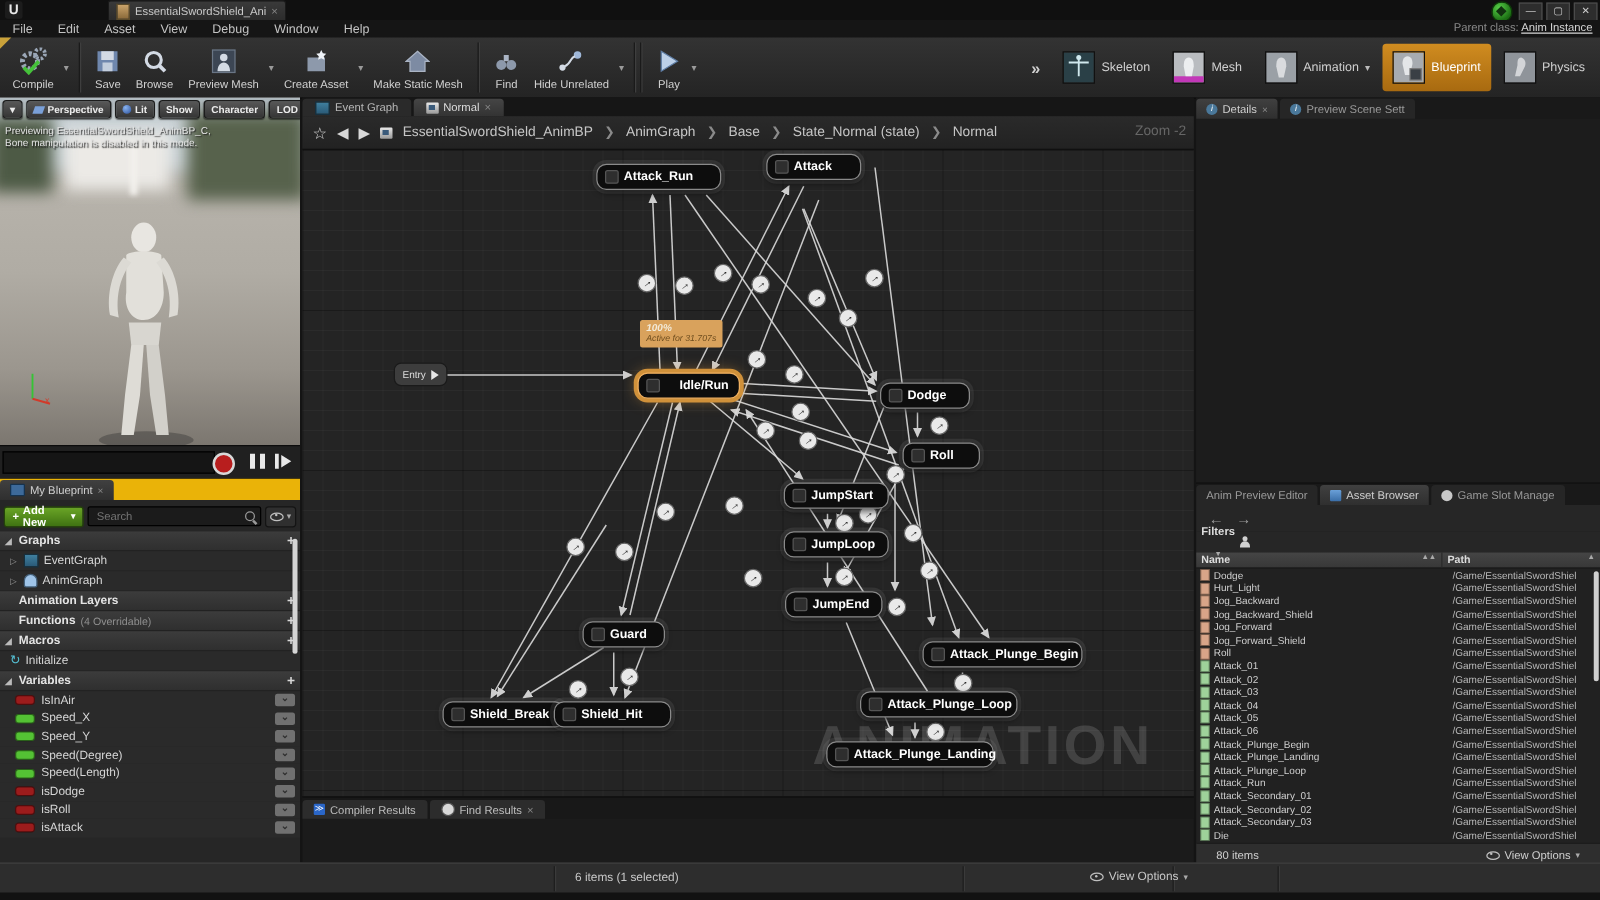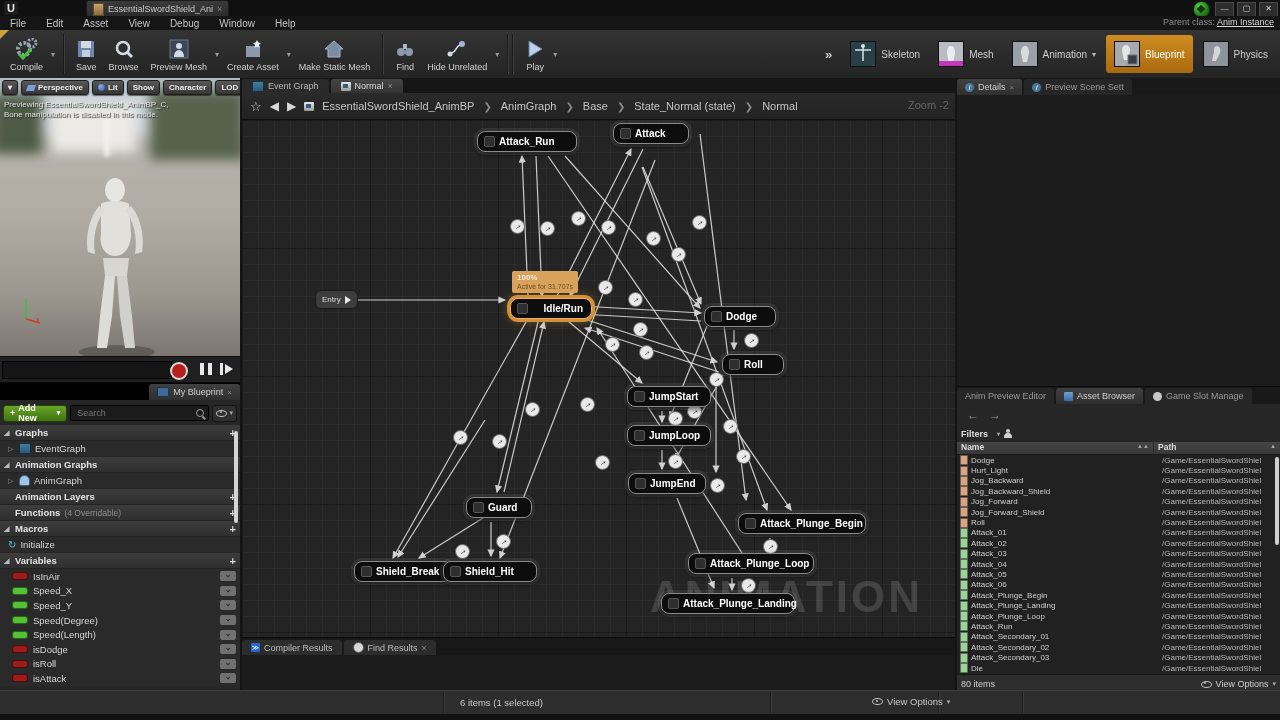--- a/index.html
+++ b/index.html
@@ -49,21 +49,21 @@
   .rec-btn{position:absolute;right:52px;top:5px;width:14px;height:14px;border-radius:50%;border:2px solid #d8d8d8;background:#b81e1e;}
   .pause-btn{position:absolute;right:28px;top:6px;width:12px;height:12px;}
   .pause-btn:before,.pause-btn:after{content:'';position:absolute;top:0;width:4px;height:12px;background:#e8e8e8;}
   .pause-btn:after{right:0;}
   .step-btn{position:absolute;right:8px;top:6px;width:12px;height:12px;}
   .step-btn:before{content:'';position:absolute;left:0;top:0;width:3px;height:12px;background:#e8e8e8;}
   .step-btn:after{content:'';position:absolute;left:5px;top:1px;border-left:8px solid #e8e8e8;border-top:5px solid transparent;border-bottom:5px solid transparent;}
   .gizmo{position:absolute;left:10px;bottom:32px;z-index:5;}
   
   .mbp{position:absolute;left:0;top:304px;width:240px;height:308px;background:#262626;border-top:1px solid #0a0a0a;}
-  .mbp-tabs{height:17px;background:#000000;display:flex;justify-content:flex-end;}
+  .mbp-tabs{height:17px;background:#eab308;display:flex;}
   .ptab{display:flex;align-items:center;gap:4px;padding:0 8px;font-size:9px;color:#cfcfcf;background:linear-gradient(#404040,#2f2f2f);border-radius:3px 3px 0 0;margin-top:1px;}
   .ptab.dim{background:#262626;color:#9a9a9a;}
   .ptab .tab-x{font-size:8px;}
   .book-ic{width:10px;height:8px;background:#3d6a9a;border:1px solid #16334f;border-radius:1px;}
   .mbp-toolbar{height:22px;display:flex;align-items:center;gap:3px;padding:2px 3px;}
   .addnew{height:15px;background:linear-gradient(#6aa526,#3f7212);border:1px solid #24430a;border-radius:3px;color:#fff;font-size:9px;font-weight:bold;display:flex;align-items:center;gap:3px;padding:0 6px;}
   .search-box{flex:1;height:14px;background:#1b1b1b;border:1px solid #000;border-radius:2px;display:flex;align-items:center;padding:0 4px;}
   .search-box input{flex:1;background:transparent;border:none;color:#bbb;font-size:9px;font-family:inherit;min-width:0;}
   .eye-btn{width:24px;height:15px;background:#2f2f2f;border:1px solid #141414;border-radius:3px;display:flex;align-items:center;justify-content:center;gap:2px;color:#aaa;font-size:7px;}
   .eye{display:inline-block;width:9px;height:5px;border:1px solid #c0c0c0;border-radius:50%;position:relative;}
@@ -128,35 +128,35 @@
   
   .right-pane{position:absolute;left:957px;top:78px;width:323px;height:612px;background:#1e1e1e;}
   .dtl-tabs{height:17px;background:#191919;display:flex;gap:2px;}
   .info-ic{width:9px;height:9px;border-radius:50%;background:#4a789a;color:#fff;font-size:7px;text-align:center;line-height:9px;font-style:italic;}
   .details-body{height:291px;background:#1c1c1c;border-bottom:1px solid #0c0c0c;}
   .ab-tabs{height:17px;background:#191919;display:flex;gap:2px;}
   .grid-ic{width:9px;height:9px;background:linear-gradient(#6aa0d8,#3a6ea8);border-radius:1px;}
   .slot-ic{width:9px;height:9px;border-radius:50%;background:#c8c8c8;position:relative;}
   .nav-row{height:21px;background:#262626;display:flex;align-items:center;gap:10px;padding:0 10px;color:#9a9a9a;font-size:12px;font-weight:bold;}
   .filter-row{height:17px;display:flex;align-items:center;gap:4px;padding:0 4px;background:#262626;}
-  .filters-lb{font-size:9px;font-weight:bold;color:#ddd;display:flex;gap:9px;align-items:center;}
+  .filters-lb{font-size:9px;font-weight:bold;color:#ddd;display:flex;gap:9px;align-items:center;flex-direction:column;}
   .person-ic{width:8px;height:9px;position:relative;}
   .person-ic:before{content:'';position:absolute;left:2px;top:0;width:4px;height:4px;border-radius:50%;background:#d0d0d0;}
   .person-ic:after{content:'';position:absolute;left:0;top:4px;width:8px;height:5px;border-radius:4px 4px 0 0;background:#d0d0d0;}
   .col-hdr{height:12px;background:linear-gradient(#454545,#383838);display:flex;font-size:8.5px;font-weight:bold;color:#ddd;border-bottom:1px solid #1a1a1a;}
   .col-hdr .c1{flex:1;padding:0 4px;border-right:1px solid #2a2a2a;position:relative;}
   .col-hdr .c2{width:118px;padding:0 4px;position:relative;}
   .sort{position:absolute;right:4px;top:1px;color:#aaa;font-size:6px;}
   .asset-rows{position:relative;height:219px;overflow:hidden;background:#212121;}
   .arow{height:10.4px;display:flex;align-items:center;gap:3px;padding:0 3px;font-size:8px;color:#cfcfcf;white-space:nowrap;}
   .arow .aic{width:6px;height:8px;border-radius:1px;flex:0 0 auto;}
   .arow .an{flex:1;overflow:hidden;}
   .arow .ap{width:115px;color:#b8b8b8;overflow:hidden;}
   .ab-scroll{position:absolute;right:1px;top:2px;width:4px;height:88px;background:#cfcfcf;border-radius:2px;}
-  .ab-footer{height:18px;background:#2e2e2e;border-top:1px solid #171717;display:flex;align-items:center;padding:0 4px;font-size:9px;color:#cfcfcf;}
+  .ab-footer{height:18px;background:#2e2e2e;border-top:1px solid #171717;display:flex;align-items:center;padding:0 16px;font-size:9px;color:#cfcfcf;}
   .vo{margin-left:auto;display:flex;align-items:center;gap:4px;color:#cfcfcf;}
   .vo .dd{font-size:7px;color:#aaa;}
   
   .statusbar{position:absolute;left:0;top:690px;width:1280px;height:24px;background:#2d2d2d;border-top:1px solid #3f3f3f;font-size:9.5px;color:#c8c8c8;}
   .sb-sep{position:absolute;top:2px;bottom:2px;width:1px;background:#1e1e1e;box-shadow:1px 0 0 #3a3a3a;}
   .sb-text{position:absolute;left:460px;top:6px;}
   .sb-vo{position:absolute;left:872px;top:5px;display:flex;align-items:center;gap:4px;}
   .bottom-edge{position:absolute;left:0;top:714px;width:1280px;height:6px;background:#121212;}
 </style>
 </head>
@@ -429,24 +429,20 @@
       <div class="mbp-rows" id="mbp-rows">
           <div class="mbp-h">
             <span class="arr">◢</span>
             <span>Graphs</span>
             <span class="plus">+</span>
           </div>
           <div class="mbp-i">
             <span class="exp">▷</span>
             <span class="eg-ic"></span>
             <span>EventGraph</span>
-          </div>
-          <div class="mbp-h">
-            <span class="arr">◢</span>
-            <span>Animation Graphs</span>
           </div>
           <div class="mbp-i">
             <span class="exp">▷</span>
             <span class="ag-ic"></span>
             <span>AnimGraph</span>
           </div>
           <div class="mbp-h">
             <span class="arr"></span>
             <span>Animation Layers</span>
             <span class="plus">+</span>
@@ -727,21 +723,21 @@
           <span>Attack_Plunge_Begin</span>
         </div>
         <div class="gnode" style="left: 446px; top: 433px; width: 110px;">
           <span class="nic"></span>
           <span>Attack_Plunge_Loop</span>
         </div>
         <div class="gnode" style="left: 419px; top: 473px; width: 118px;">
           <span class="nic"></span>
           <span>Attack_Plunge_Landing</span>
         </div>
-        <div class="gtooltip" style="left: 270px; top: 151px;">
+        <div class="gtooltip" style="left: 270px; top: 136px; font-style: italic;">
           <div class="l1">100%</div>
           <div class="l2">Active for 31.707s</div>
         </div>
       </div>
     <div class="res-tabs">
       <div class="rtab">
         <span class="comp-ic">≫</span>
         <span>Compiler Results</span>
       </div>
       <div class="rtab">

